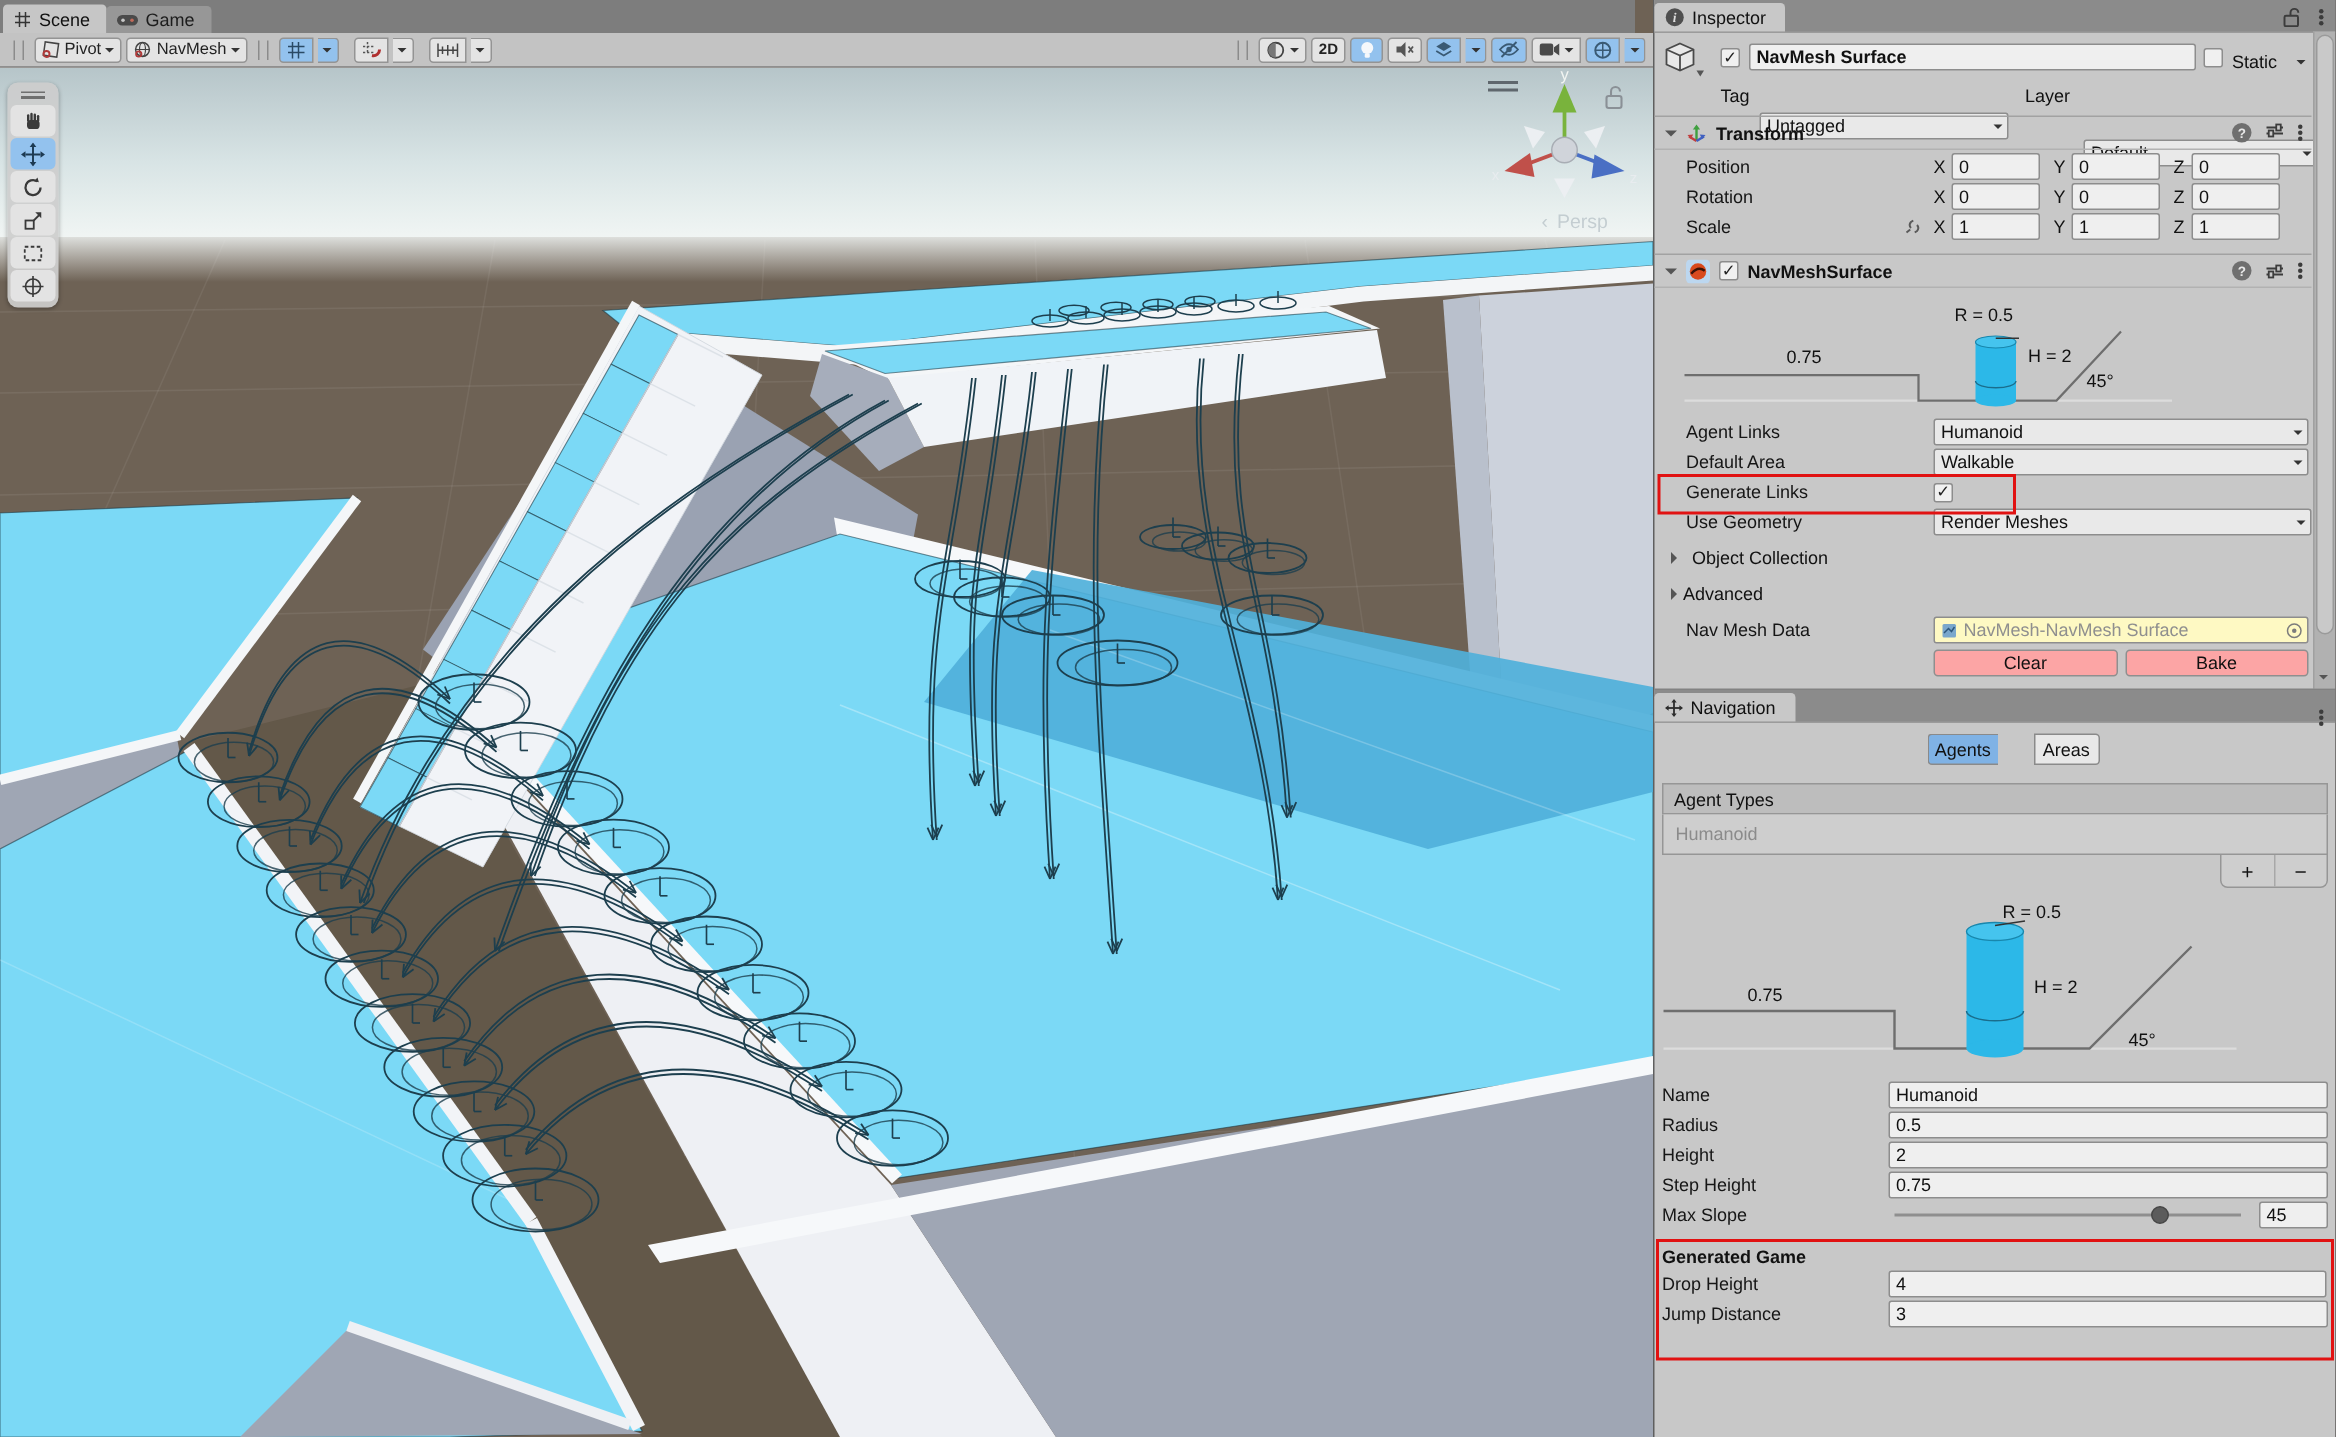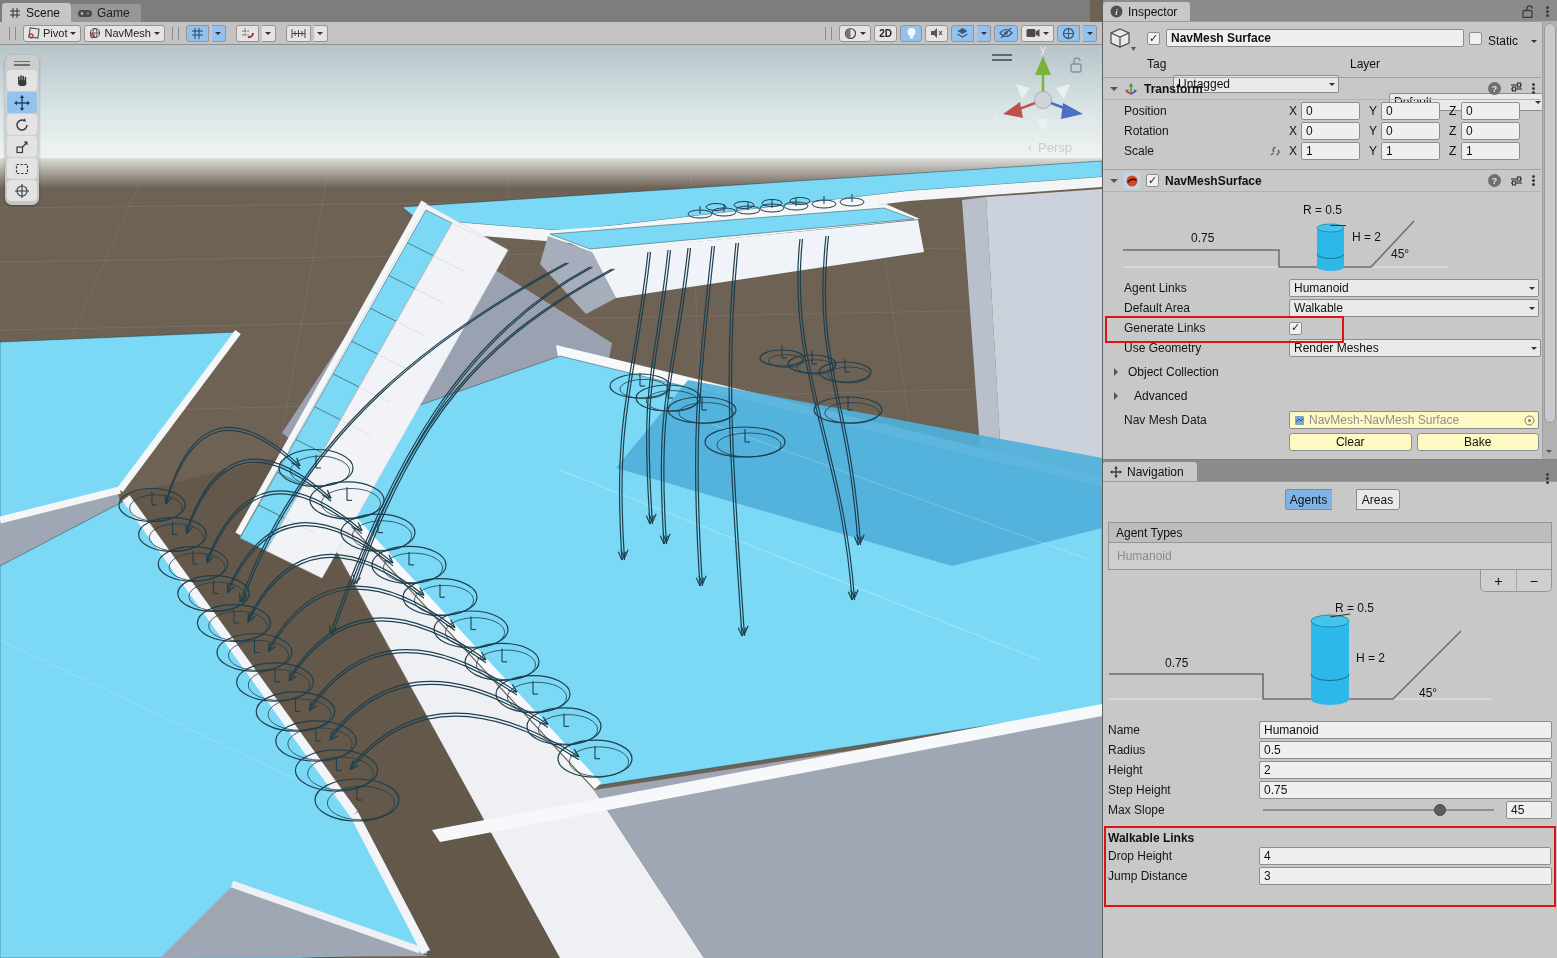--- a/index.html
+++ b/index.html
@@ -40,21 +40,21 @@
   .sect-head{position:absolute;left:0;right:16px;height:21px;border-top:1px solid #a2a2a2;border-bottom:1px solid #b2b2b2;display:flex;align-items:center;padding:0 6px 0 7px;gap:6px;}
   .fold{width:0;height:0;border:4px solid transparent;}
   .fold.open{border-top-color:#555;margin-top:4px;}
   .fold.closed{border-left-color:#555;margin-left:3px;}
   .bold{font-weight:bold;}
   .hicon{display:flex;align-items:center;gap:9px;margin-left:auto;}
   .qmark{width:13px;height:13px;border-radius:50%;background:#6f6f6f;color:#e8e8e8;font-size:9px;display:flex;align-items:center;justify-content:center;font-weight:bold;}
   .row{display:flex;align-items:center;height:20px;padding-left:21px;box-sizing:border-box;}
   .row .lbl{font-size:12px;color:#161616;}
   .redbox{position:absolute;border:2px solid #e11212;pointer-events:none;z-index:5;}
-  .btn{height:18px;background:#fef9c3;border:1px solid #8f8f8f;border-radius:3px;display:flex;align-items:center;justify-content:center;font-size:12px;flex:1;box-sizing:border-box;text-align:center;}
+  .btn{height:18px;background:#fca5a5;border:1px solid #8f8f8f;border-radius:3px;display:flex;align-items:center;justify-content:center;font-size:12px;flex:1;box-sizing:border-box;text-align:center;}
   .scroll{position:absolute;right:0;top:21px;width:15px;height:438px;background:#b1b1b1;border-left:1px solid #a0a0a0;box-sizing:border-box;}
   .thumb{position:absolute;left:1px;top:2px;width:12px;height:400px;background:#c9c9c9;border:1px solid #9a9a9a;border-radius:6px;box-sizing:border-box;}
   .scroll-arrow{position:absolute;left:3px;bottom:3px;}
   .sl-track{position:relative;height:2px;background:#8f8f8f;flex:1;margin:0 4px;}
   .sl-thumb{position:absolute;top:-5px;width:12px;height:12px;border-radius:50%;background:#5c5c5c;border:1px solid #474747;box-sizing:border-box;}
   .seg{height:21px;display:flex;align-items:center;justify-content:center;font-size:12px;border:1px solid #8a8a8a;box-sizing:border-box;margin-left:24px;}
 </style>
 </head>
 <body>
 
@@ -809,21 +809,21 @@
         <span class="lbl" style="width:165px">Use Geometry</span>
         <div class="field dd" style="flex:1">
             <span>Render Meshes</span>
             <span class="dda"></span>
           </div>
       </div>
       <div class="row" style="margin-top:5px;height:18px;padding-left:8px;gap:6px">
         <span class="fold closed"></span>
         <span>Object Collection</span>
       </div>
-      <div class="row" style="margin-top:6px;height:18px;padding-left:8px;gap:12px">
+      <div class="row" style="margin-top:6px;height:18px;padding-left:8px;gap:0">
         <span class="fold closed"></span>
         <span>Advanced</span>
       </div>
       <div class="row" style="margin-top:5px;padding-right:19px">
         <span class="lbl" style="width:165px">Nav Mesh Data</span>
         <div class="field" style="flex:1;background:#fef9c3;color:#8f8f8f;position:relative;padding-right:18px">
           <svg width="11" height="11" style="margin-right:4px">
               <rect x="1" y="1" width="9" height="9" rx="1" fill="#7aa7cc"></rect>
               <path d="M2 7l3-3 2 2 2-3" stroke="#2c567c" fill="none"></path>
             </svg>
@@ -944,21 +944,21 @@
               <div class="sl-thumb" style="left:74%"></div>
             </div>
           <div class="field" style="width:36px;margin-left:8px">
               <span>45</span>
             </div>
         </div>
       </div>
 
       <div class="a" style="top:369px;left:0;right:0">
         <div style="height:17px;display:flex;align-items:center;padding-left:5px">
-          <span class="bold">Walkable Links</span>
+          <span class="bold">Generated Game</span>
         </div>
         <div class="row" style="padding-left:5px;padding-right:6px">
           <span class="lbl" style="width:151px">Drop Height</span>
           <div class="field" style="flex:1">
               <span>4</span>
             </div>
         </div>
         <div class="row" style="padding-left:5px;padding-right:5px">
           <span class="lbl" style="width:151px">Jump Distance</span>
           <div class="field" style="flex:1">

